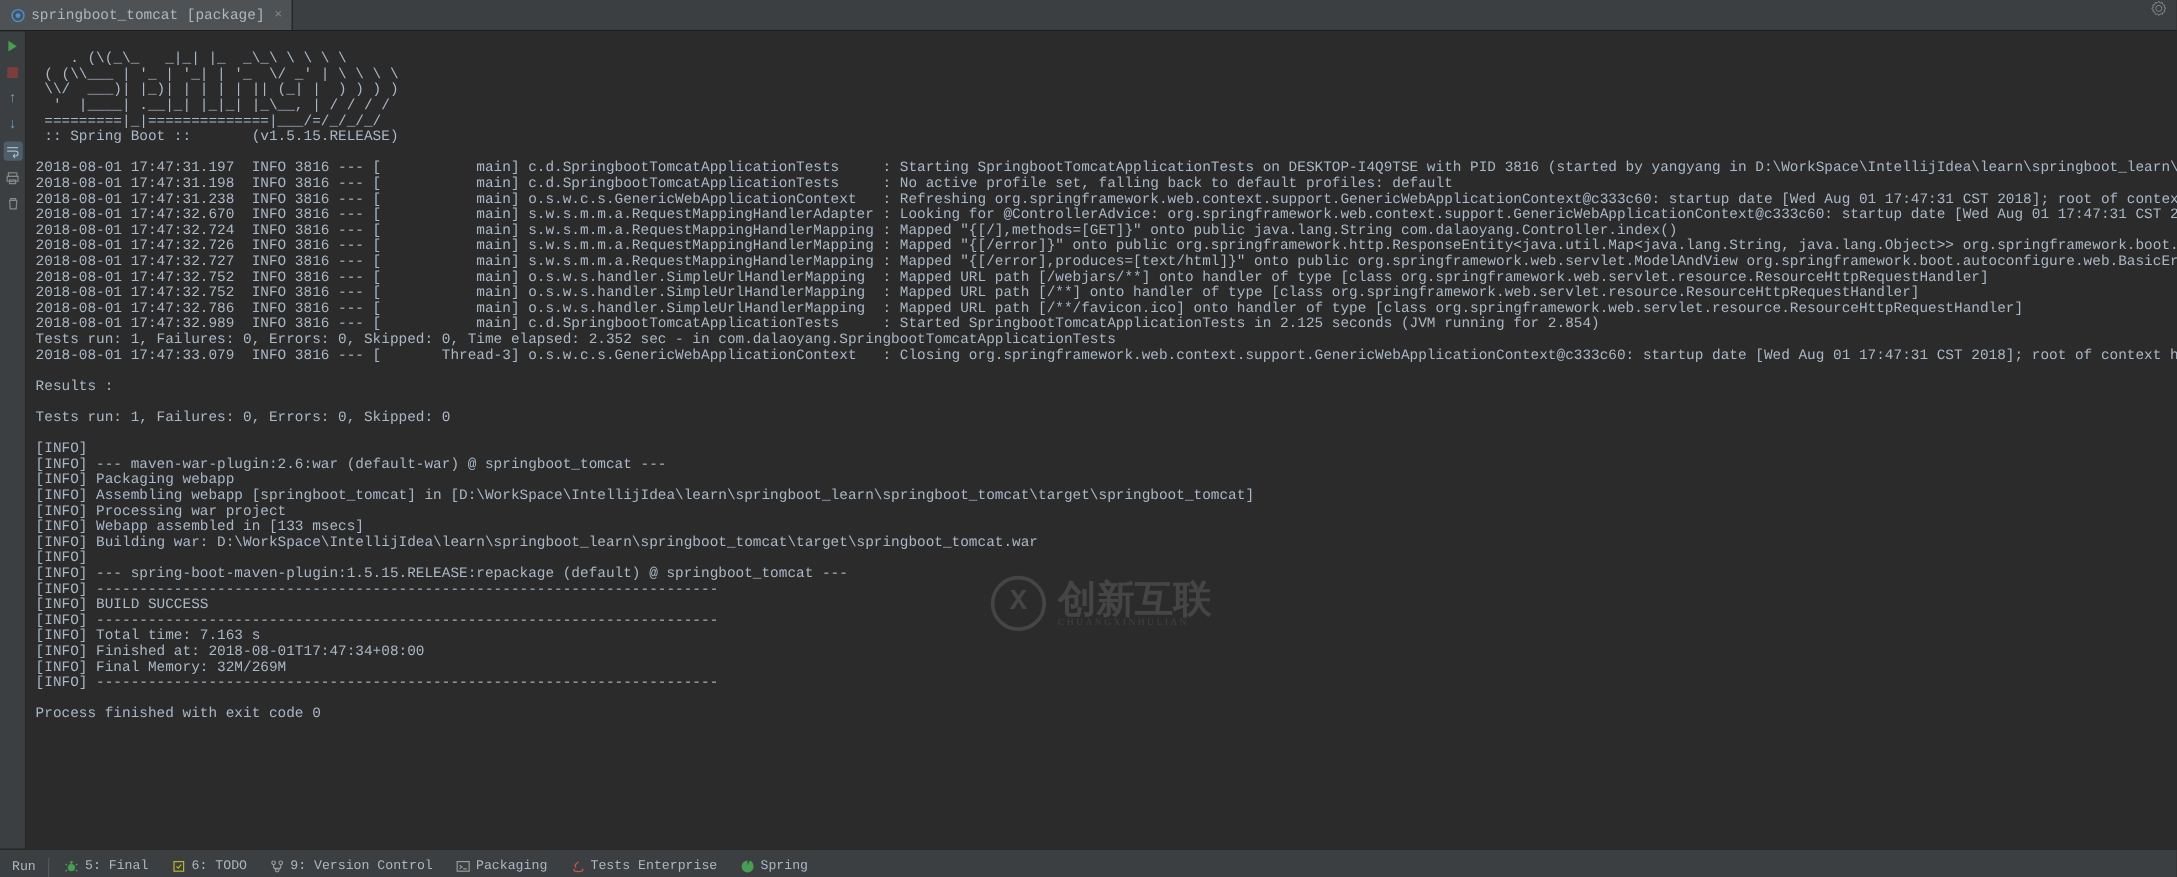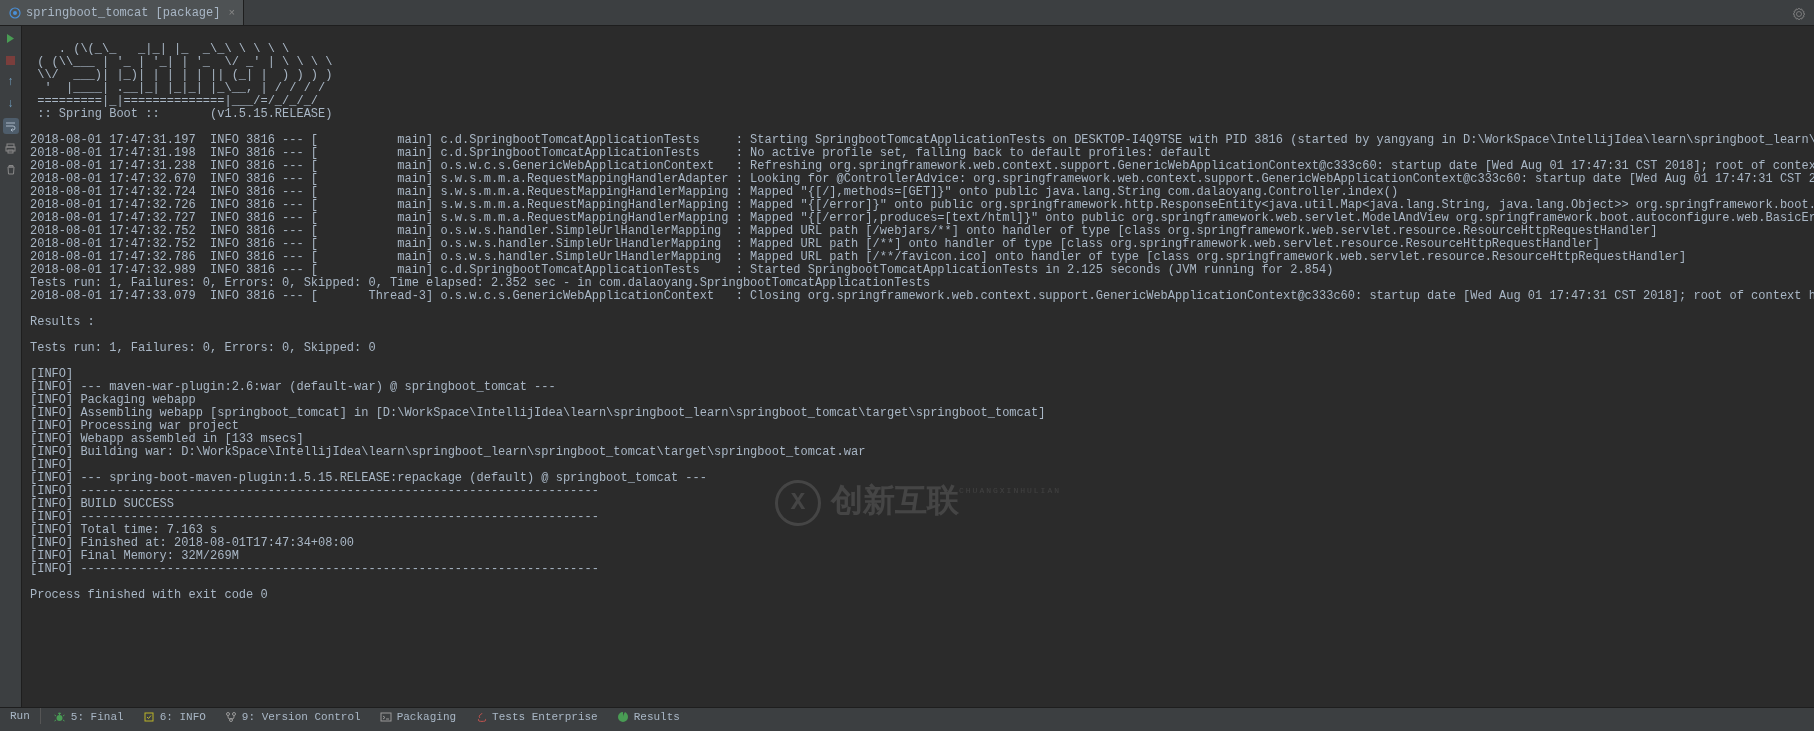--- a/index.html
+++ b/index.html
@@ -12,21 +12,21 @@
       background: #2b2b2b;
       color: #a9b7c6;
       font-size: 12px;
       overflow: hidden;
       height: 100vh;
     }
     .tab-bar {
       background: #3c3f41;
       height: 26px;
       display: flex;
-      align-items: flex-end;
+      align-items: flex-start;
       border-bottom: 1px solid #1e1e1e;
       position: relative;
     }
     .tab {
       display: flex;
       align-items: center;
       padding: 0 8px;
       height: 100%;
       background: #4e5254;
       border-right: 1px solid #1e1e1e;
@@ -110,35 +110,36 @@
       height: 46px;
       border: 3px solid #fff;
       border-radius: 50%;
       display: flex;
       align-items: center;
       justify-content: center;
       font-size: 24px;
     }
     .watermark-text {
       display: flex;
-      flex-direction: row;
+      flex-direction: column;
       line-height: 1;
+      font-family: Liberation Serif, serif;
     }
     .watermark-sub {
       font-size: 8px;
       letter-spacing: 2px;
       font-weight: normal;
       opacity: 0.8;
     }
     .bottom-bar {
       height: 24px;
       background: #3c3f41;
       border-top: 1px solid #1e1e1e;
       display: flex;
-      align-items: flex-start;
+      align-items: flex-end;
       padding: 0 4px;
       gap: 6px;
     }
     .bottom-item {
       display: flex;
       align-items: center;
       gap: 4px;
       padding: 2px 6px;
       font-size: 11px;
       color: #a9b7c6;
@@ -280,21 +281,21 @@
     </span>
     <span>5: Final</span>
   </div>
   <div class="bottom-item">
     <span class="bottom-item-icon yellow">
       <svg width="12" height="12" viewBox="0 0 12 12">
           <rect x="2" y="2" width="8" height="8" fill="none" stroke="#bbb529"></rect>
           <path d="M4 6l1.5 1.5L8 4.5" stroke="#bbb529" fill="none"></path>
         </svg>
     </span>
-    <span>6: INFO</span>
+    <span>6: TODO</span>
   </div>
   <div class="bottom-item">
     <span class="bottom-item-icon gray-icon">
       <svg width="12" height="12" viewBox="0 0 12 12">
           <circle cx="3" cy="3" r="1.5" fill="none" stroke="#999"></circle>
           <circle cx="9" cy="3" r="1.5" fill="none" stroke="#999"></circle>
           <circle cx="6" cy="9" r="1.5" fill="none" stroke="#999"></circle>
           <path d="M3 4.5V6a2 2 0 002 2h2a2 2 0 002-2V4.5" stroke="#999" fill="none"></path>
         </svg>
     </span>
@@ -316,15 +317,15 @@
         </svg>
     </span>
     <span>Tests Enterprise</span>
   </div>
   <div class="bottom-item">
     <span class="bottom-item-icon green">
       <svg width="12" height="12" viewBox="0 0 12 12">
           <path d="M6 1a5 5 0 105 5c0-2-1-4-3-5-1 2-2 3-2 5" fill="#499c54"></path>
         </svg>
     </span>
-    <span>Results</span>
+    <span>Spring</span>
   </div>
 </div>
 
 </body></html>

